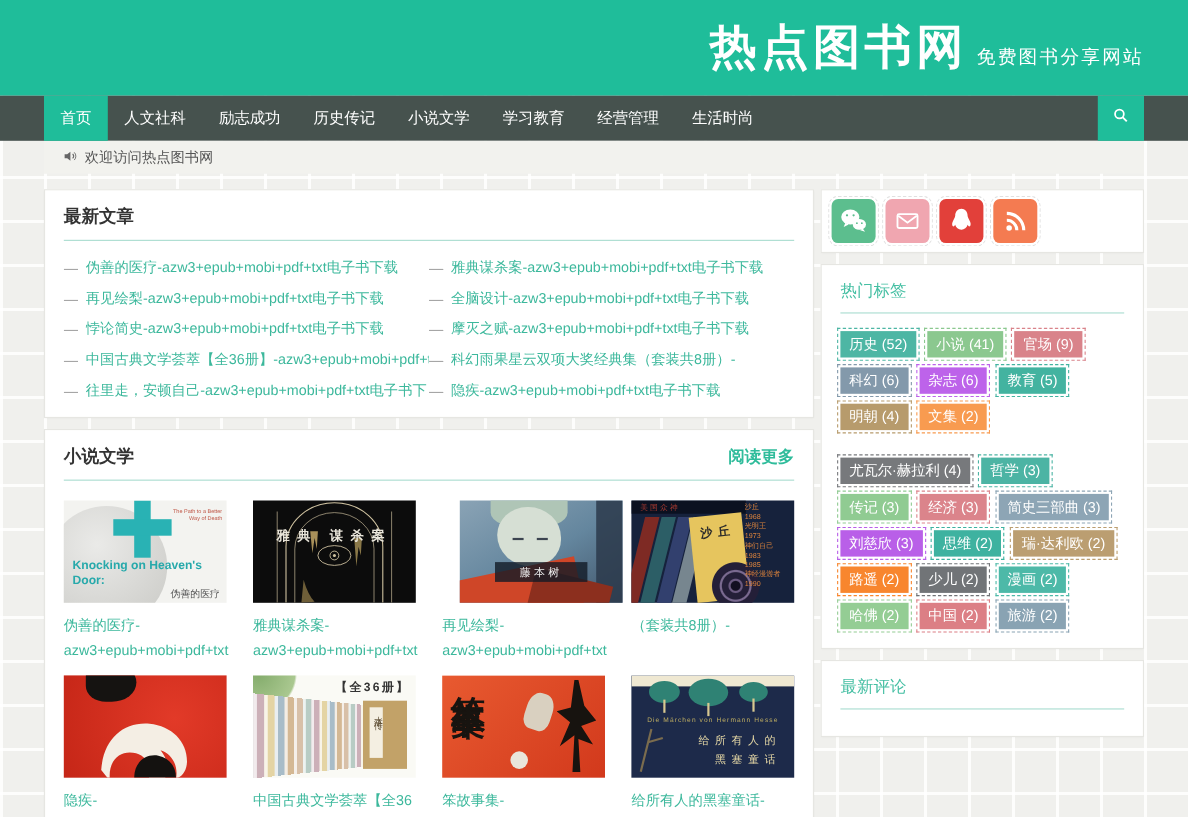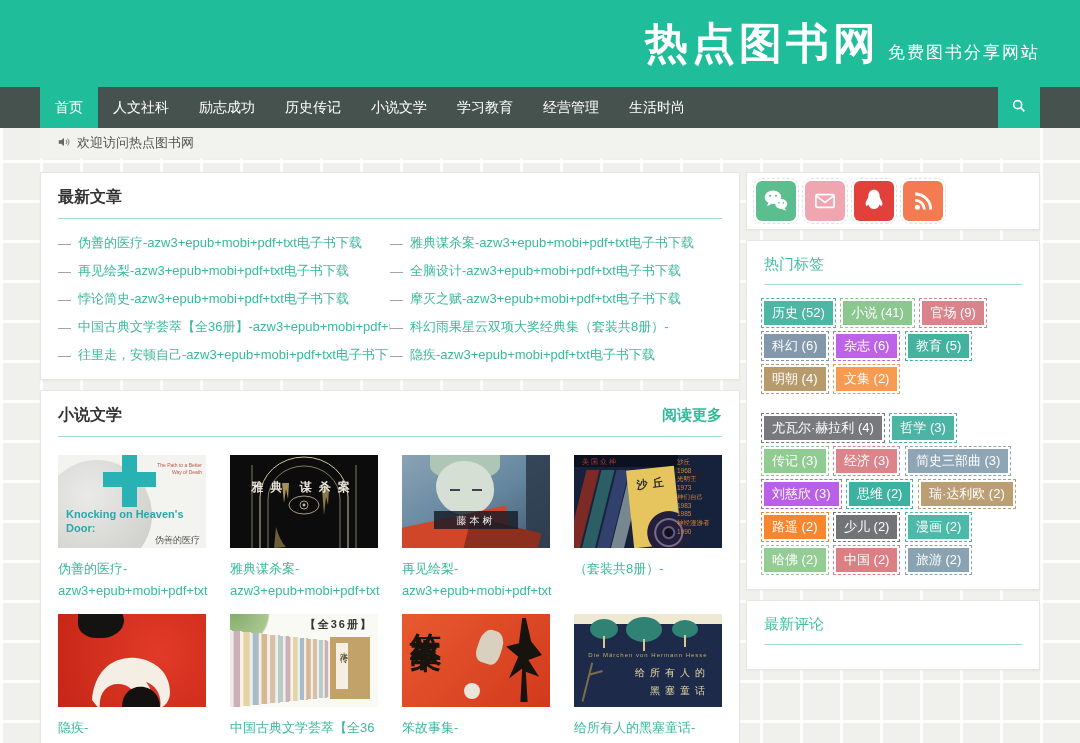--- a/index.html
+++ b/index.html
@@ -64,21 +64,21 @@
   .c1 .en{ left:8px; top:52px; color:#27a9ab; font-weight:bold; font-size:11px; line-height:14px; }
   .c1 .tagline{ right:4px; top:7px; width:46px; color:#c05a4a; font-size:5px; line-height:7px; text-align:right; }
   .c1 .cn{ right:6px; bottom:1px; color:#555; font-size:9px; }
 
   
   .c2{ background:#0c0c0c; }
   .c2 .top{ left:0; top:-4px; width:100%; color:#e9e5da; font-size:12px; letter-spacing:7px; text-align:center; font-weight:bold; white-space:nowrap;margin-top:28px; }
   .c2 svg{ left:0; top:0; }
 
   
-  .c3{ background:linear-gradient(150deg,#8aa3b5 0%,#64869e 52%,#41566b 100%); }
+  .c3{ background:linear-gradient(150deg,#8aa3b5 0%,#64869e 52%,#41566b 100%);margin-left:16px; }
   .c3 .panelR{ right:0; top:0; width:24px; height:100%; background:#2b394b; opacity:.85; }
   .c3 .hair{ left:28px; top:-4px; width:70px; height:30px; border-radius:0 0 50% 50%; background:#afc5b6; }
   .c3 .face{ left:34px; top:6px; width:58px; height:54px; border-radius:48% 52% 46% 54%; background:#d6dfd4; }
   .c3 .eye{ width:10px; height:2px; background:#3c4450; top:34px; }
   .c3 .eyeL{ left:48px; } .c3 .eyeR{ left:70px; }
   .c3 .jacket{ left:-14px; bottom:-36px; width:126px; height:66px; background:#cf4628; transform:rotate(-12deg); }
   .c3 .jacket2{ left:62px; bottom:-30px; width:72px; height:54px; background:#8c2f1e; transform:rotate(14deg); }
   .c3 .strip{ left:32px; top:56px; width:84px; height:18px; background:rgba(18,26,38,.8); }
   .c3 .author{ left:0; top:59px; width:148px; text-align:center; color:#eee; font-size:10px; letter-spacing:3px; }
 

